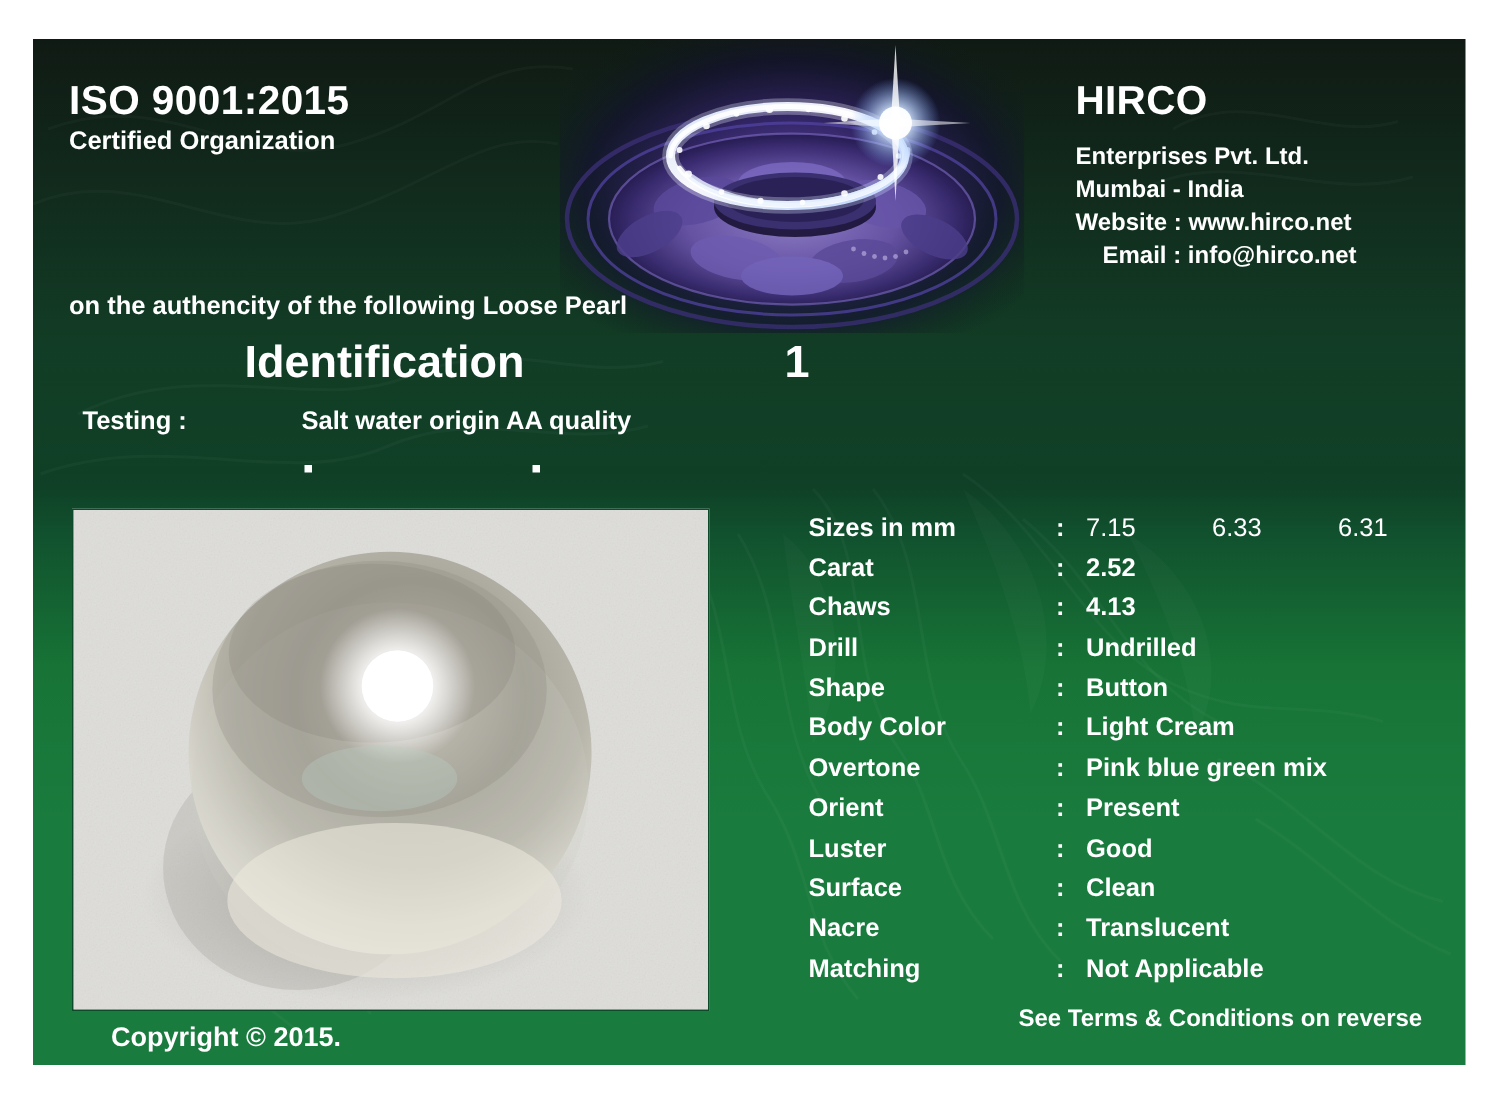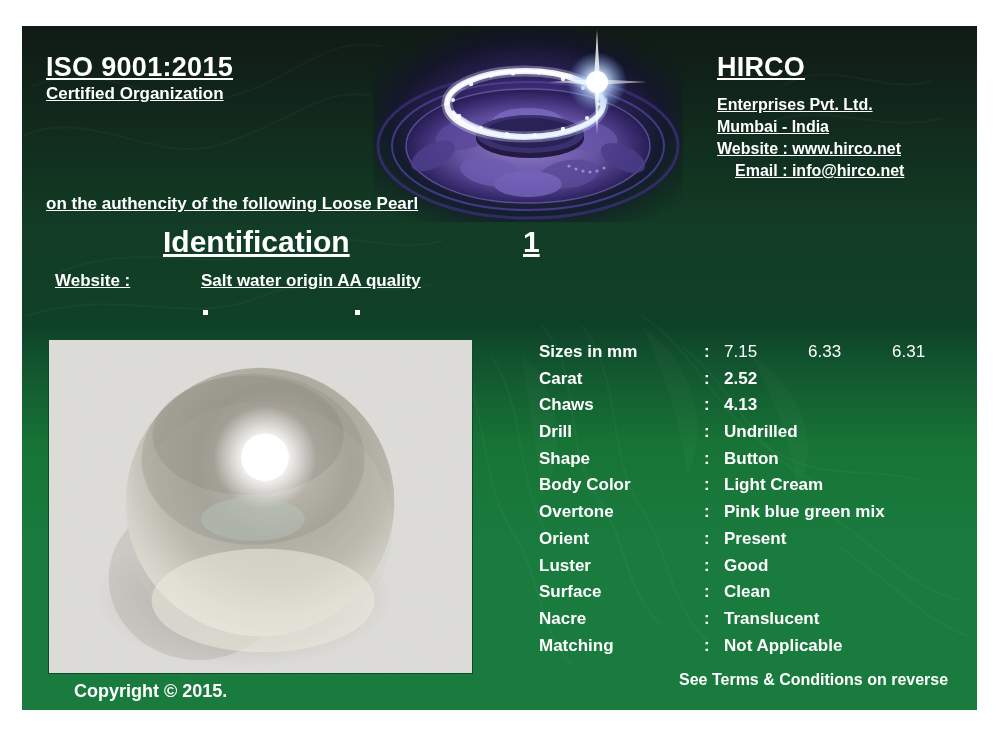--- a/index.html
+++ b/index.html
@@ -32,21 +32,21 @@
   .watermark svg{width:100%;height:100%;display:block;}
 
   
   .logo{
     position:absolute;left:351px;top:0px;width:310px;height:196px;
     overflow:hidden;
   }
   .logo svg{display:block;width:310px;height:196px;}
 
   
-  .t{position:absolute;color:#ffffff;white-space:nowrap;text-decoration:underline;}
+  .t{position:absolute;color:#ffffff;white-space:nowrap;}
   .iso{left:24px;top:26px;font-size:27px;font-weight:bold;letter-spacing:.3px;}
   .certorg{left:24px;top:58px;font-size:17px;font-weight:bold;}
   .testno{left:24px;top:138px;font-size:17px;font-weight:bold;}
   .authline{left:24px;top:168px;font-size:17px;font-weight:bold;}
 
   .brand{left:695px;top:26px;font-size:27px;font-weight:bold;letter-spacing:.2px;}
   .br1{left:695px;top:70px;font-size:16px;font-weight:bold;}
   .br2{left:695px;top:92px;font-size:16px;font-weight:bold;}
   .br3{left:695px;top:114px;font-size:16px;font-weight:bold;}
   .br4{left:713px;top:136px;font-size:16px;font-weight:bold;}
@@ -227,21 +227,21 @@
 
     <div class="t brand">HIRCO</div>
     <div class="t br1">Enterprises Pvt. Ltd.</div>
     <div class="t br2">Mumbai - India</div>
     <div class="t br3">Website : www.hirco.net</div>
     <div class="t br4">Email : info@hirco.net</div>
 
     <div class="t ident">Identification</div>
     <div class="t identno">1</div>
 
-    <div class="t commlabel">Website :</div>
+    <div class="t commlabel">Testing :</div>
     <div class="t commval">Salt water origin AA quality</div>
     <div class="dot dot1"></div>
     <div class="dot dot2"></div>
 
     <div class="photo-frame">
       <svg viewBox="0 0 425 335" preserveAspectRatio="none" aria-hidden="true">
         <defs>
           <radialGradient id="pearlg" cx="55%" cy="36%" r="68%">
             <stop offset="0%" stop-color="#f2f0ea"></stop>
             <stop offset="18%" stop-color="#c9c6bb"></stop>

